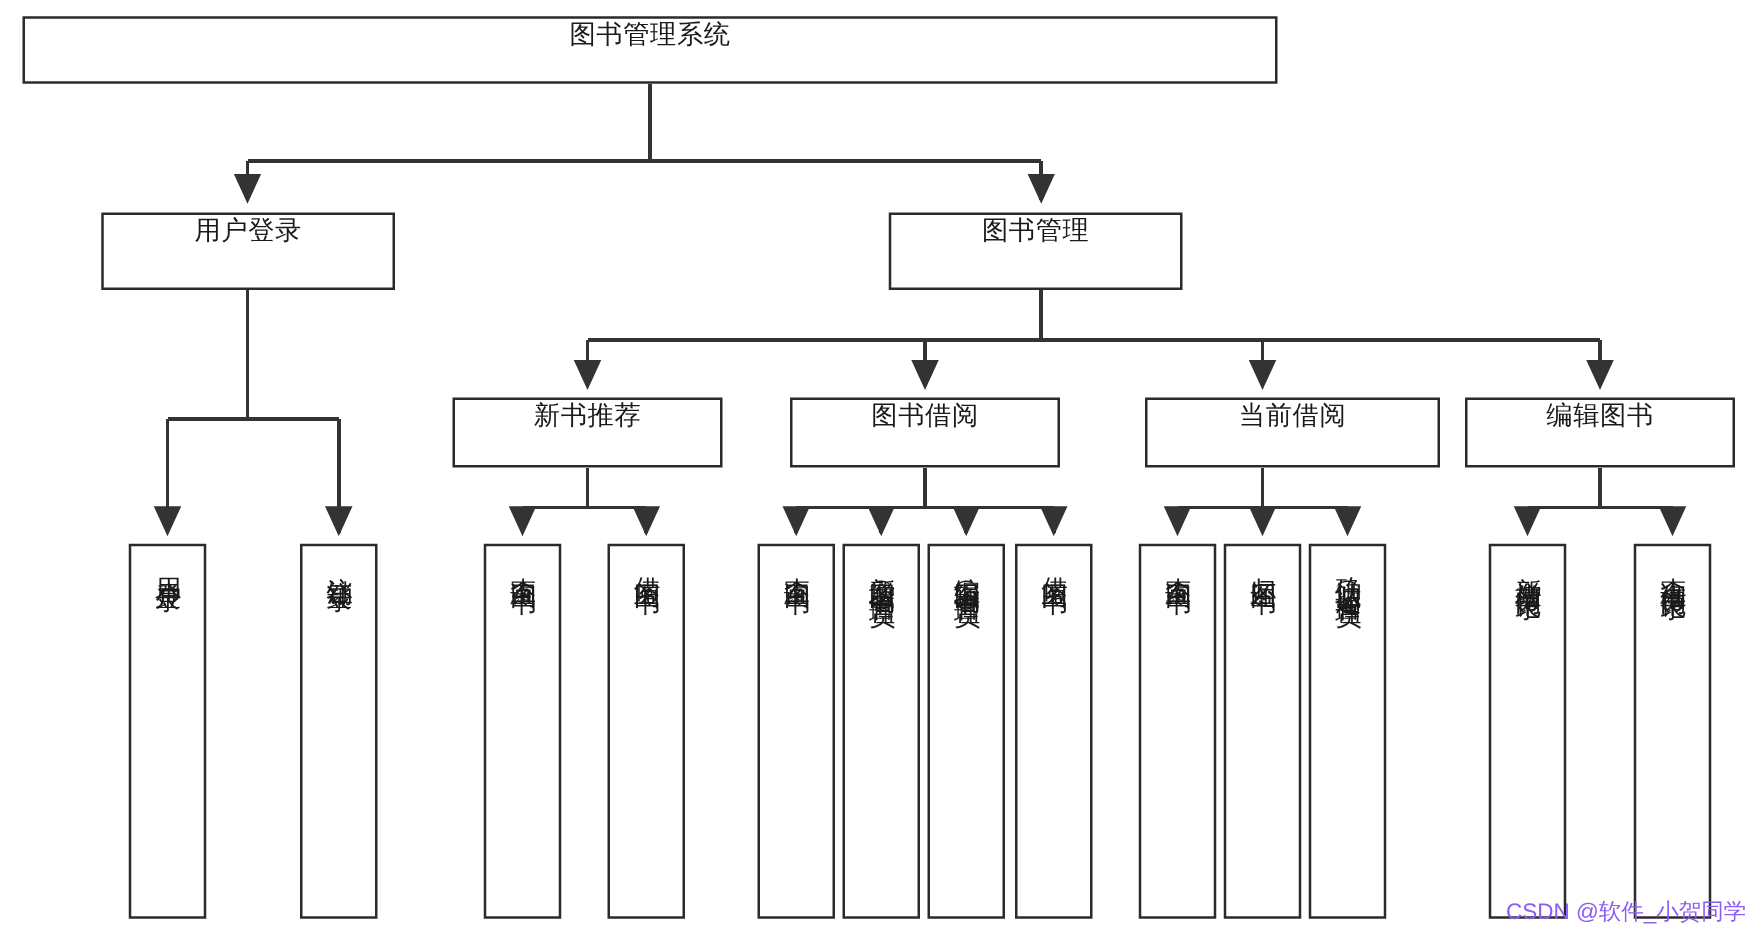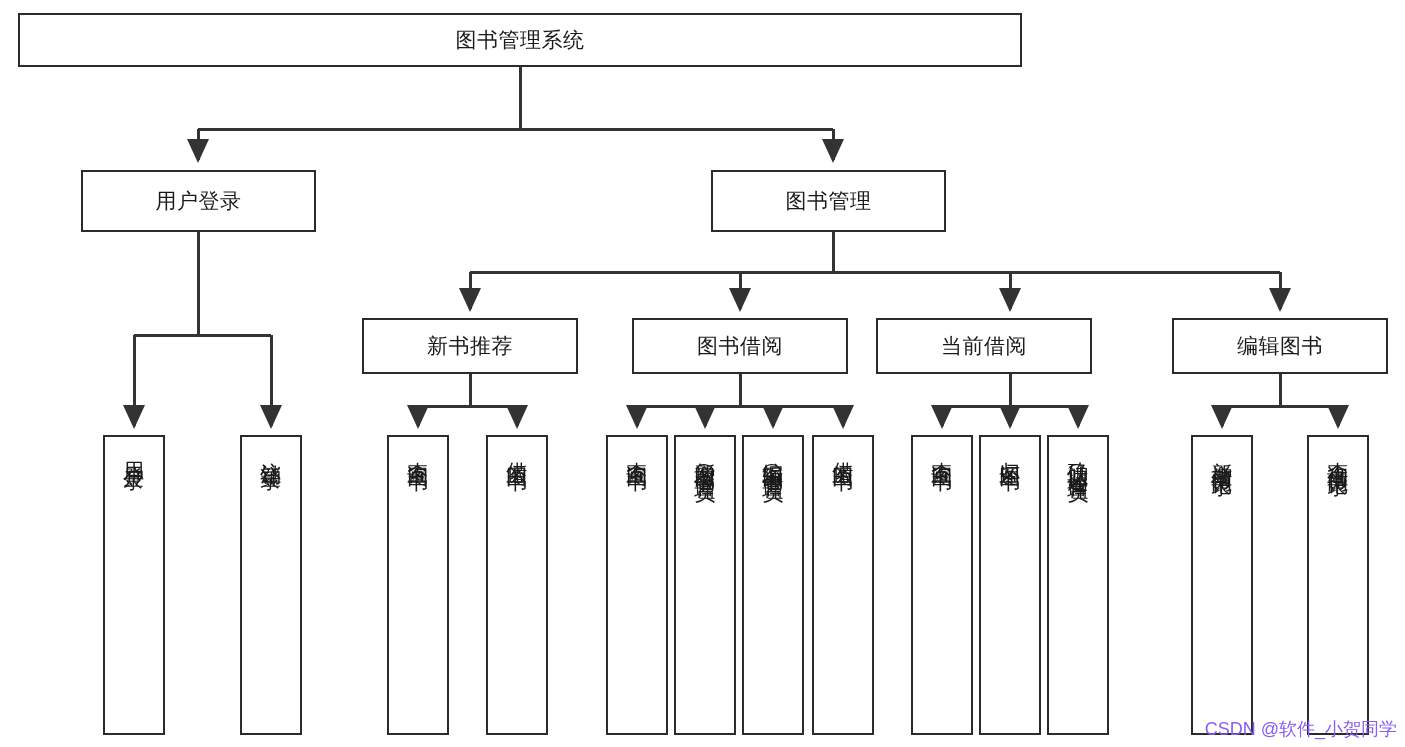--- a/index.html
+++ b/index.html
@@ -21,21 +21,21 @@
     width: 1405px;
     height: 747px;
     pointer-events: none;
   }
   .node {
     position: absolute;
     box-sizing: border-box;
     background: #ffffff;
     border: 2px solid #2b2b2b;
     display: flex;
-    align-items: center;
+    align-items: flex-start;
     justify-content: center;
     text-align: center;
     color: #1a1a1a;
   }
   .node .label {
     display: block;
     line-height: 1.22;
     letter-spacing: 0.5px;
   }
   .node.horiz .label {
@@ -131,21 +131,21 @@
   </div>
 
   <div class="node horiz" style="left:711px; top:170px; width:235px; height:62px;">
     <span class="label">图书管理</span>
   </div>
 
   <div class="node horiz" style="left:632px; top:318px; width:216px; height:56px;">
     <span class="label">图书借阅</span>
   </div>
 
-  <div class="node horiz" style="left:876px; top:318px; width:216px; height:56px;">
+  <div class="node horiz" style="left:916px; top:318px; width:236px; height:56px;">
     <span class="label">当前借阅</span>
   </div>
 
   <div class="node horiz" style="left:1172px; top:318px; width:216px; height:56px;">
     <span class="label">编辑图书</span>
   </div>
 
   <div class="node vert" style="left:103px; top:435px; width:62px; height:300px;">
     <span class="label">用户登录</span>
   </div>

